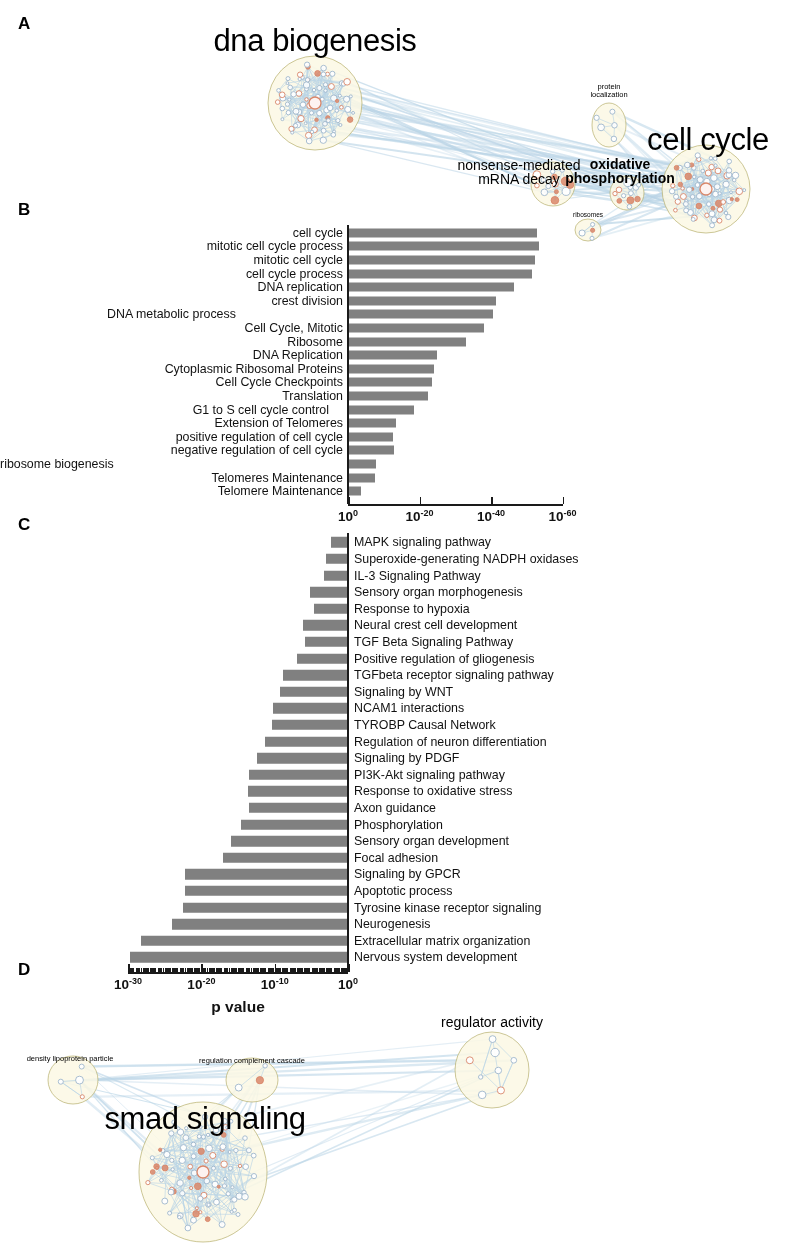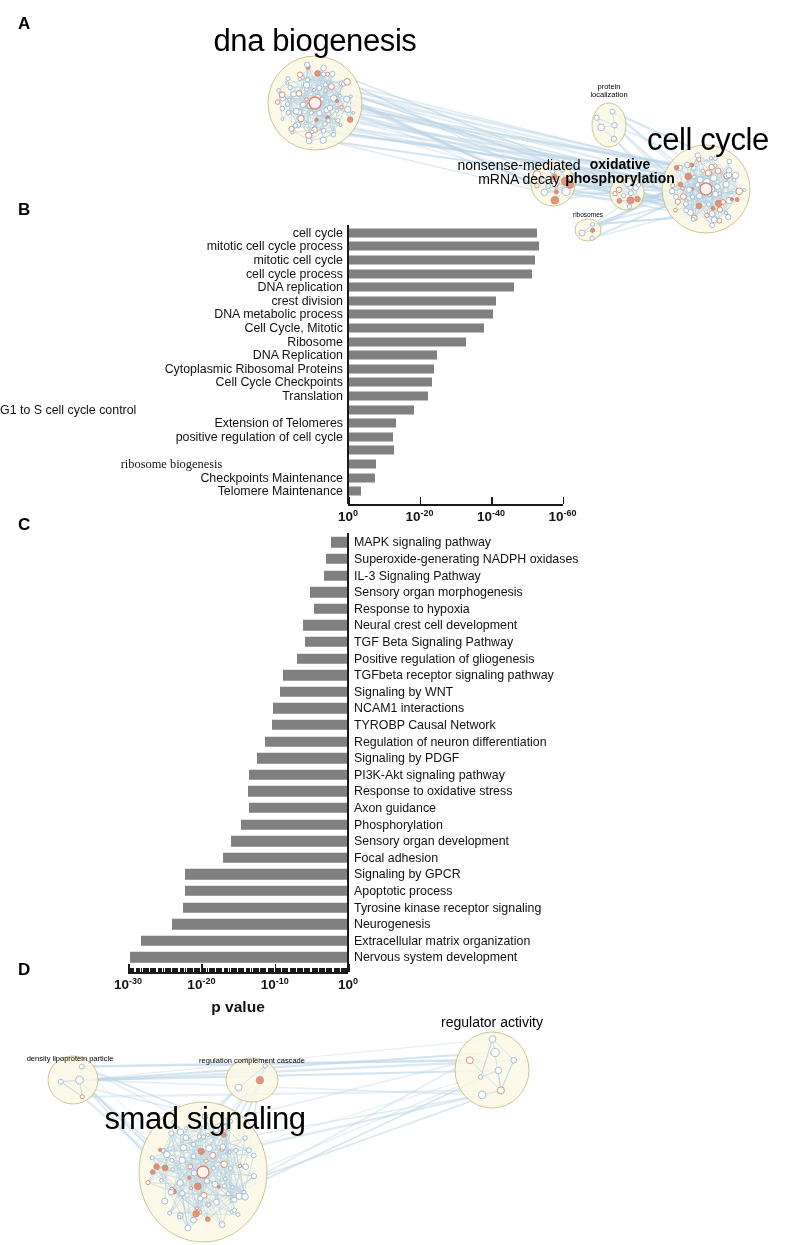--- a/index.html
+++ b/index.html
@@ -851,44 +851,45 @@
       <div class="bc-label" style="top: 24.4px; left: 0px; width: 343px; text-align: right;">mitotic cell cycle process</div>
       <div class="bc-bar" style="top: 38px; height: 9px; background: rgb(128, 128, 128); left: 348px; width: 186.615px;"></div>
       <div class="bc-label" style="top: 38px; left: 0px; width: 343px; text-align: right;">mitotic cell cycle</div>
       <div class="bc-bar" style="top: 51.6px; height: 9px; background: rgb(128, 128, 128); left: 348px; width: 184.47px;"></div>
       <div class="bc-label" style="top: 51.6px; left: 0px; width: 343px; text-align: right;">cell cycle process</div>
       <div class="bc-bar" style="top: 65.2px; height: 9px; background: rgb(128, 128, 128); left: 348px; width: 166.238px;"></div>
       <div class="bc-label" style="top: 65.2px; left: 0px; width: 343px; text-align: right;">DNA replication</div>
       <div class="bc-bar" style="top: 78.8px; height: 9px; background: rgb(128, 128, 128); left: 348px; width: 148.363px;"></div>
       <div class="bc-label" style="top: 78.8px; left: 0px; width: 343px; text-align: right;">crest division</div>
       <div class="bc-bar" style="top: 92.4px; height: 9px; background: rgb(128, 128, 128); left: 348px; width: 144.787px;"></div>
-      <div class="bc-label" style="top: 92.4px; left: 0px; width: 343px; text-align: right;">DNA metabolic process</div>
+      <div class="bc-label" style="top: 92.4px; left: 0px; width: 343px; text-align: center;">DNA metabolic process</div>
       <div class="bc-bar" style="top: 106px; height: 9px; background: rgb(128, 128, 128); left: 348px; width: 135.85px;"></div>
       <div class="bc-label" style="top: 106px; left: 0px; width: 343px; text-align: right;">Cell Cycle, Mitotic</div>
       <div class="bc-bar" style="top: 119.6px; height: 9px; background: rgb(128, 128, 128); left: 348px; width: 117.975px;"></div>
       <div class="bc-label" style="top: 119.6px; left: 0px; width: 343px; text-align: right;">Ribosome</div>
       <div class="bc-bar" style="top: 133.2px; height: 9px; background: rgb(128, 128, 128); left: 348px; width: 89.375px;"></div>
       <div class="bc-label" style="top: 133.2px; left: 0px; width: 343px; text-align: right;">DNA Replication</div>
       <div class="bc-bar" style="top: 146.8px; height: 9px; background: rgb(128, 128, 128); left: 348px; width: 85.8px;"></div>
       <div class="bc-label" style="top: 146.8px; left: 0px; width: 343px; text-align: right;">Cytoplasmic Ribosomal Proteins</div>
       <div class="bc-bar" style="top: 160.4px; height: 9px; background: rgb(128, 128, 128); left: 348px; width: 84.0125px;"></div>
       <div class="bc-label" style="top: 160.4px; left: 0px; width: 343px; text-align: right;">Cell Cycle Checkpoints</div>
       <div class="bc-bar" style="top: 174px; height: 9px; background: rgb(128, 128, 128); left: 348px; width: 80.4375px;"></div>
       <div class="bc-label" style="top: 174px; left: 0px; width: 343px; text-align: right;">Translation</div>
       <div class="bc-bar" style="top: 187.6px; height: 9px; background: rgb(128, 128, 128); left: 348px; width: 66.1375px;"></div>
-      <div class="bc-label" style="top: 187.6px; left: 0px; width: 370px; ">G1 to S cell cycle control</div>
+      <div class="bc-label" style="top: 187.6px; left: 0px; width: 329px; text-align: right;">G1 to S cell cycle control</div>
       <div class="bc-bar" style="top: 201.2px; height: 9px; background: rgb(128, 128, 128); left: 348px; width: 48.2625px;"></div>
       <div class="bc-label" style="top: 201.2px; left: 0px; width: 343px; text-align: right;">Extension of Telomeres</div>
       <div class="bc-bar" style="top: 214.8px; height: 9px; background: rgb(128, 128, 128); left: 348px; width: 44.6875px;"></div>
       <div class="bc-label" style="top: 214.8px; left: 0px; width: 343px; text-align: right;">positive regulation of cell cycle</div>
       <div class="bc-bar" style="top: 228.4px; height: 9px; background: rgb(128, 128, 128); left: 348px; width: 45.76px;"></div>
+      <div class="bc-label" style="top: 228.4px; left: 0px; width: 343px; text-align: right;">negative regulation of cell cycle</div>
       <div class="bc-bar" style="top: 242px; height: 9px; background: rgb(128, 128, 128); left: 348px; width: 27.885px;"></div>
-      <div class="bc-label" style="top: 242px; left: 0px; width: 343px; text-align: center; font-family: Liberation Serif, serif;">ribosome biogenesis</div>
+      <div class="bc-label" style="top: 242px; left: 0px; width: 343px; text-align: left;">ribosome biogenesis</div>
       <div class="bc-bar" style="top: 255.6px; height: 9px; background: rgb(128, 128, 128); left: 348px; width: 26.8125px;"></div>
-      <div class="bc-label" style="top: 255.6px; left: 0px; width: 343px; text-align: right;">Checkpoints Maintenance</div>
+      <div class="bc-label" style="top: 255.6px; left: 0px; width: 343px; text-align: right;">Telomeres Maintenance</div>
       <div class="bc-bar" style="top: 269.2px; height: 9px; background: rgb(128, 128, 128); left: 348px; width: 12.5125px;"></div>
       <div class="bc-label" style="top: 269.2px; left: 0px; width: 343px; text-align: right;">Telomere Maintenance</div>
       <div class="axis-line" style="left: 347px; top: 3px; width: 2px; height: 279px; background: rgb(26, 26, 26);"></div>
       <div class="axis-line" style="left: 348px; top: 282px; width: 214.5px; height: 2px; background: rgb(26, 26, 26);"></div>
       <div class="tick" style="left: 348px; top: 275px; height: 7px; background: rgb(26, 26, 26);"></div>
       <div class="tick-label" style="left: 348px; top: 287px;">10<sup>0</sup></div>
       <div class="tick" style="left: 419.5px; top: 275px; height: 7px; background: rgb(26, 26, 26);"></div>
       <div class="tick-label" style="left: 419.5px; top: 287px;">10<sup>-20</sup></div>
       <div class="tick" style="left: 491px; top: 275px; height: 7px; background: rgb(26, 26, 26);"></div>
       <div class="tick-label" style="left: 491px; top: 287px;">10<sup>-40</sup></div>

